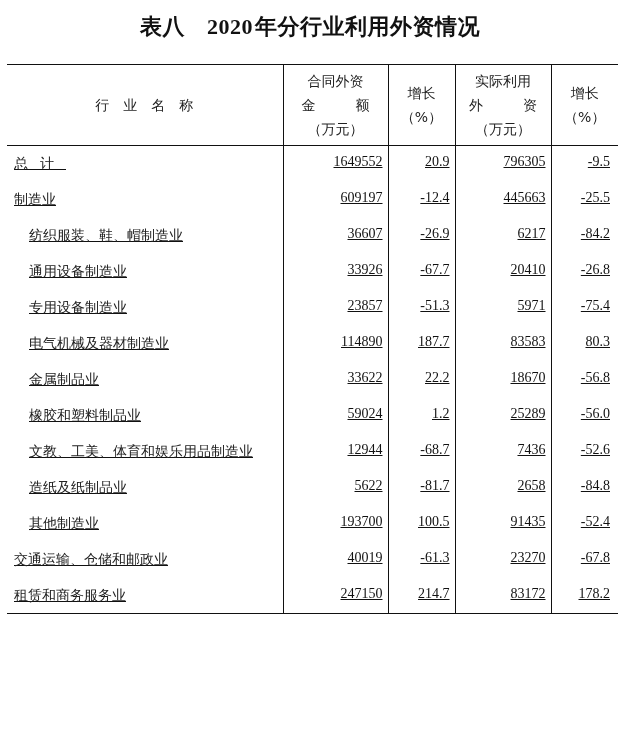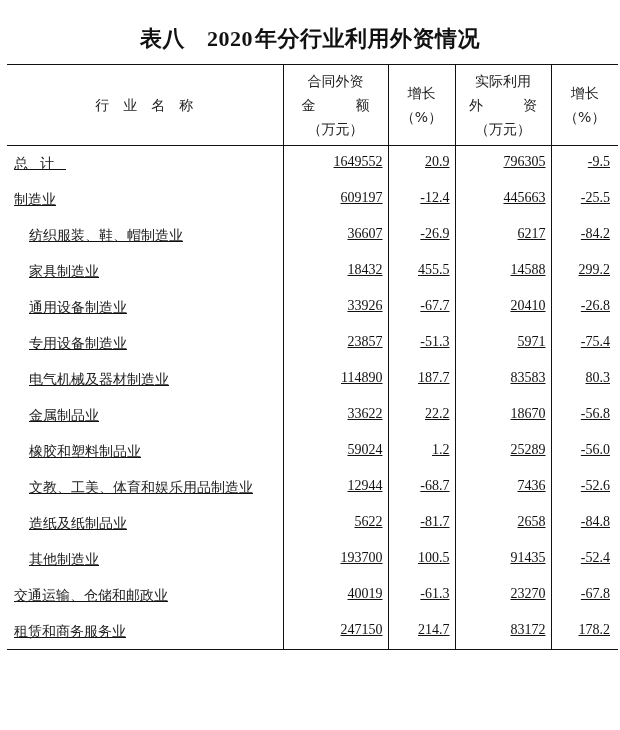--- a/index.html
+++ b/index.html
@@ -1,18 +1,18 @@
 <!DOCTYPE html>
 <html><head>
 <meta charset="utf-8">
 <style>
   html, body { margin: 0; padding: 0; background: #ffffff; }
   body { width: 620px; height: 730px; position: relative; overflow: hidden;
          font-family: "Liberation Serif", "DejaVu Serif", serif; color: #111; }
-  .title { position: absolute; top: 24px; left: 0; width: 620px; text-align: center;
+  .title { position: absolute; top: 12px; left: 0; width: 620px; text-align: center;
            font-size: 22px; font-weight: bold; letter-spacing: 0.5px; }
   .title .t-num { margin: 0 2px 0 22px; }
   table.data { position: absolute; top: 64px; left: 7px; width: 611px;
                border-collapse: collapse; table-layout: fixed; font-size: 14px; }
   table.data col.c0 { width: 276px; }
   table.data col.c1 { width: 105px; }
   table.data col.c2 { width: 67px; }
   table.data col.c3 { width: 96px; }
   table.data col.c4 { width: 67px; }
   thead tr { height: 81px; }
@@ -86,27 +86,20 @@
         <td class="num last">-25.5</td>
       </tr>
       <tr>
         <td class="name sub">纺织服装、鞋、帽制造业</td>
         <td class="num">36607</td>
         <td class="num">-26.9</td>
         <td class="num">6217</td>
         <td class="num last">-84.2</td>
       </tr>
       <tr>
-        <td class="name sub">家具制造业</td>
-        <td class="num">18432</td>
-        <td class="num">455.5</td>
-        <td class="num">14588</td>
-        <td class="num last">299.2</td>
-      </tr>
-      <tr>
         <td class="name sub">通用设备制造业</td>
         <td class="num">33926</td>
         <td class="num">-67.7</td>
         <td class="num">20410</td>
         <td class="num last">-26.8</td>
       </tr>
       <tr>
         <td class="name sub">专用设备制造业</td>
         <td class="num">23857</td>
         <td class="num">-51.3</td>

